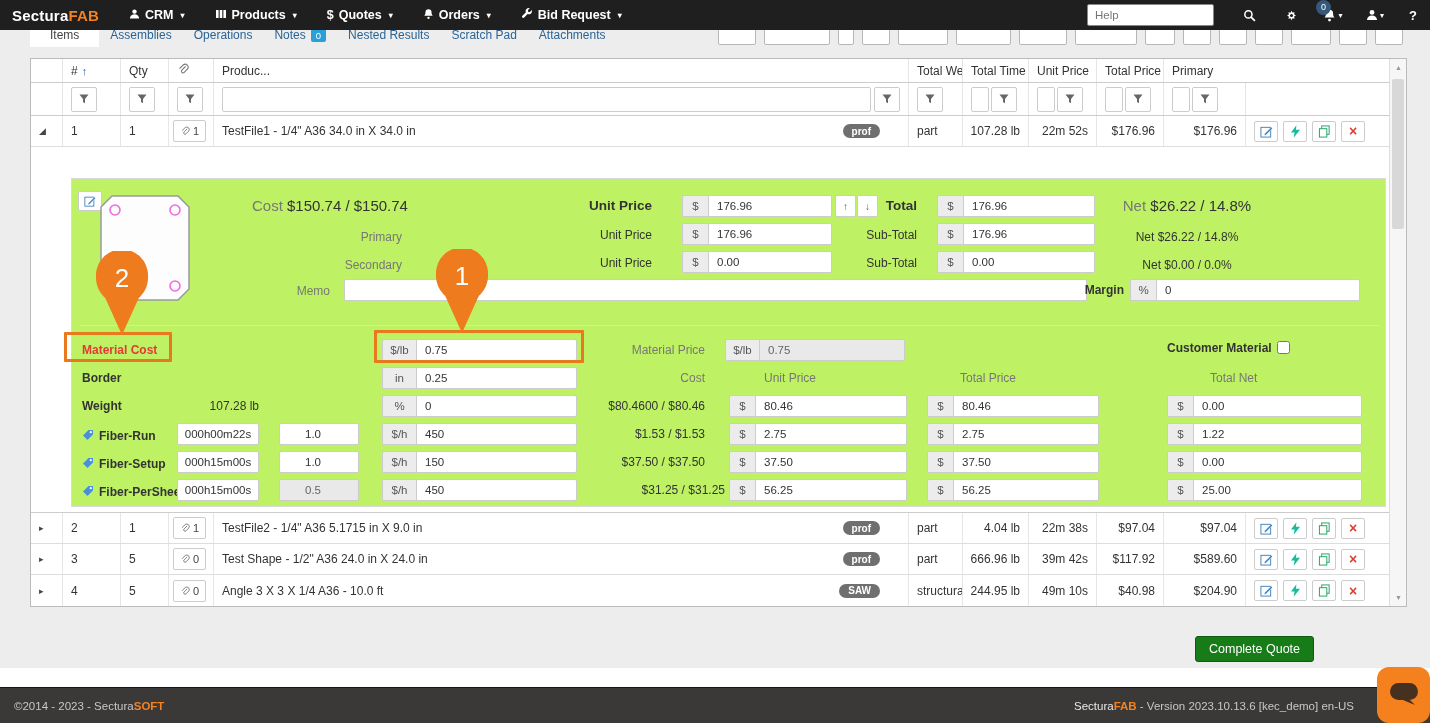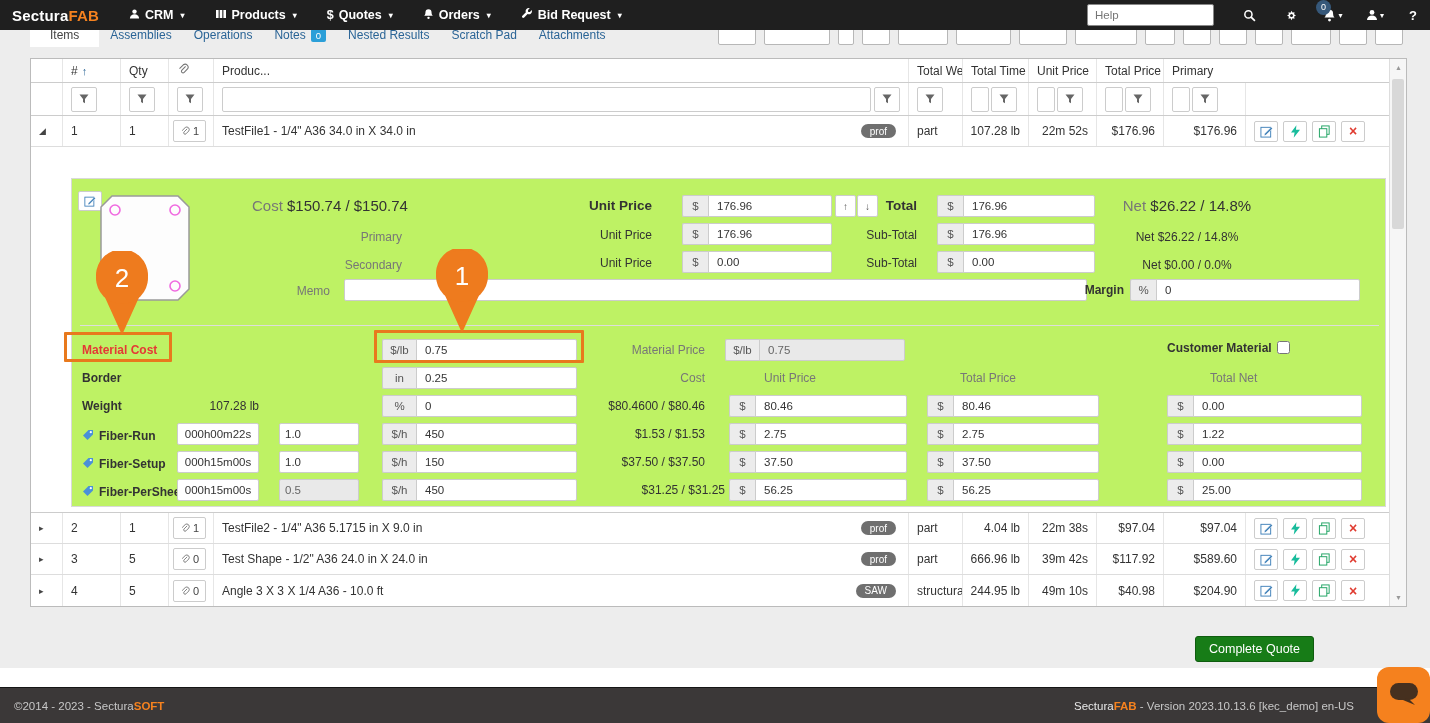--- a/index.html
+++ b/index.html
@@ -37,21 +37,21 @@
 .ghead{height:24px;border-bottom:1px solid #ccc}
 .gfilter{height:33px;border-bottom:1px solid #ccc}
 .drow{height:31px}
 .sort{color:#2a6496;margin-left:4px;font-size:11px}
 .fbtn{width:26px;height:25px;border:1px solid #ccc;background:#fff;border-radius:2px;display:flex;align-items:center;justify-content:center;cursor:pointer;flex:none}
 .fmini{width:14px;height:25px;border:1px solid #ccc;border-radius:2px;background:#fff;margin-right:2px;flex:none}
 .pin{border:1px solid #ccc;border-radius:2px;font-size:11.5px;color:#333;padding:0 8px;outline:none}
 .exp{font-size:9px;color:#444;cursor:pointer}
 .clipbtn{height:22px;border:1px solid #ccc;background:#fff;border-radius:2px;display:flex;align-items:center;gap:3px;padding:0 6px;font-size:11px;color:#444;cursor:pointer}
 .desc{justify-content:space-between}
-.pill{background:#6f6f6f;color:#fff;font-size:10px;font-weight:normal;border-radius:9px;padding:1.5px 9px;margin-right:4px;flex:none}
+.pill{background:#6f6f6f;color:#fff;font-size:10px;font-weight:bold;border-radius:9px;padding:1.5px 9px;margin-right:20px;flex:none}
 .cmdbtn{width:24px;height:21px;border:1px solid #ccc;background:#fff;border-radius:2px;display:flex;align-items:center;justify-content:center;margin-right:5px;cursor:pointer}
 .xglyph{color:#e03c31;font-weight:bold;font-size:14px;line-height:1}
 .vscroll{width:17px;background:#f6f6f6;border-left:1px solid #ddd;position:relative}
 .varr{position:absolute;left:0;width:17px;text-align:center;font-size:7px;color:#999}
 .vthumb{position:absolute;left:2px;top:20px;width:12px;height:150px;background:#d8d8d8;border-radius:2px}
 
 .detail{position:relative;height:366px;background:#fff;border-bottom:1px solid #ccc}
 .dtabs{position:absolute;top:7px;left:55px;display:flex;font-size:12.5px;z-index:3}
 .dtab{padding:5px 12px;color:#2a6496;cursor:pointer}
 .dtab.active{background:#fff;border:1px solid #d9d9d9;border-bottom:1px solid #fff;border-radius:3px 3px 0 0;color:#555;height:26px;margin-bottom:-1px}
@@ -66,21 +66,21 @@
 .ig input{flex:1;min-width:0;border:1px solid #ccc;border-radius:0 2px 2px 0;font-size:11.5px;padding:0 8px;color:#333;outline:none;background:#fff}
 .ig.dis input{background:#e9e9e9;color:#666}
 .udbtn{position:absolute;width:21px;height:22px;border:1px solid #ccc;background:#fff;border-radius:2px;font-size:10px;color:#555;display:flex;align-items:center;justify-content:center;cursor:pointer}
 .divider{position:absolute;left:8px;width:1299px;border-top:1px solid #ddd}
 .cost15{font-size:15px;color:#333}
 .net12{font-size:12px;color:#333}
 .mcred{color:#e53935;font-weight:bold;font-size:12px}
 .hl{position:absolute;border:3px solid #e8791d;z-index:40;border-radius:1px}
 .editbtn{position:absolute;width:24px;height:20px;border:1px solid #ccc;background:#fff;border-radius:2px;display:flex;align-items:center;justify-content:center;cursor:pointer}
 .tin{border:1px solid #ccc;border-radius:2px;height:22px;font-size:11.5px;color:#333;text-align:center;outline:none;position:absolute}
-.min{border:1px solid #ccc;border-radius:2px;height:22px;font-size:11.5px;color:#333;padding:0 5px;outline:none;position:absolute}
+.min{border:1px solid #ccc;border-radius:2px;height:22px;font-size:11.5px;color:#333;padding:0 25px;outline:none;position:absolute}
 .min.dis{background:#e9e9e9;color:#666}
 
 .cq-btn{position:absolute;left:1195px;top:636px;background:#177c17;border:1px solid #0f5c0f;color:#fff;font-size:12.5px;padding:5px 13px;border-radius:3px;cursor:pointer;z-index:2}
 .chat{position:absolute;left:1377px;top:667px;width:53px;height:56px;background:#f5811e;border-radius:12px;z-index:70;display:flex;align-items:center;justify-content:center;cursor:pointer}
 .pinflag{position:absolute;z-index:60}
 .chk{width:13px;height:13px;margin-left:5px;vertical-align:-2px}
 </style>
 </head>
 <body>
 

